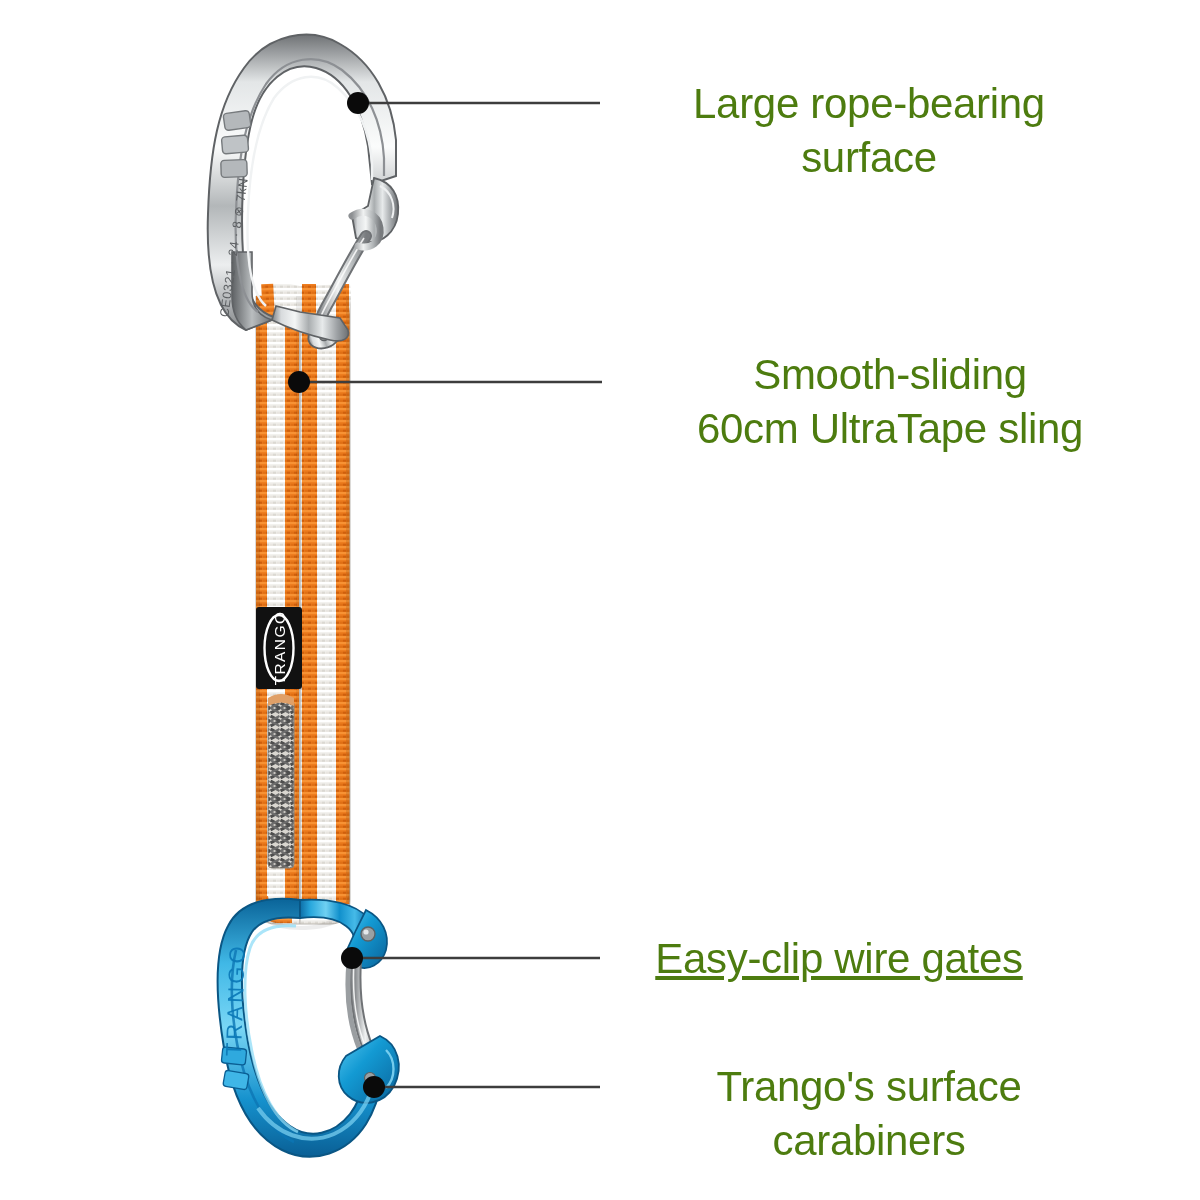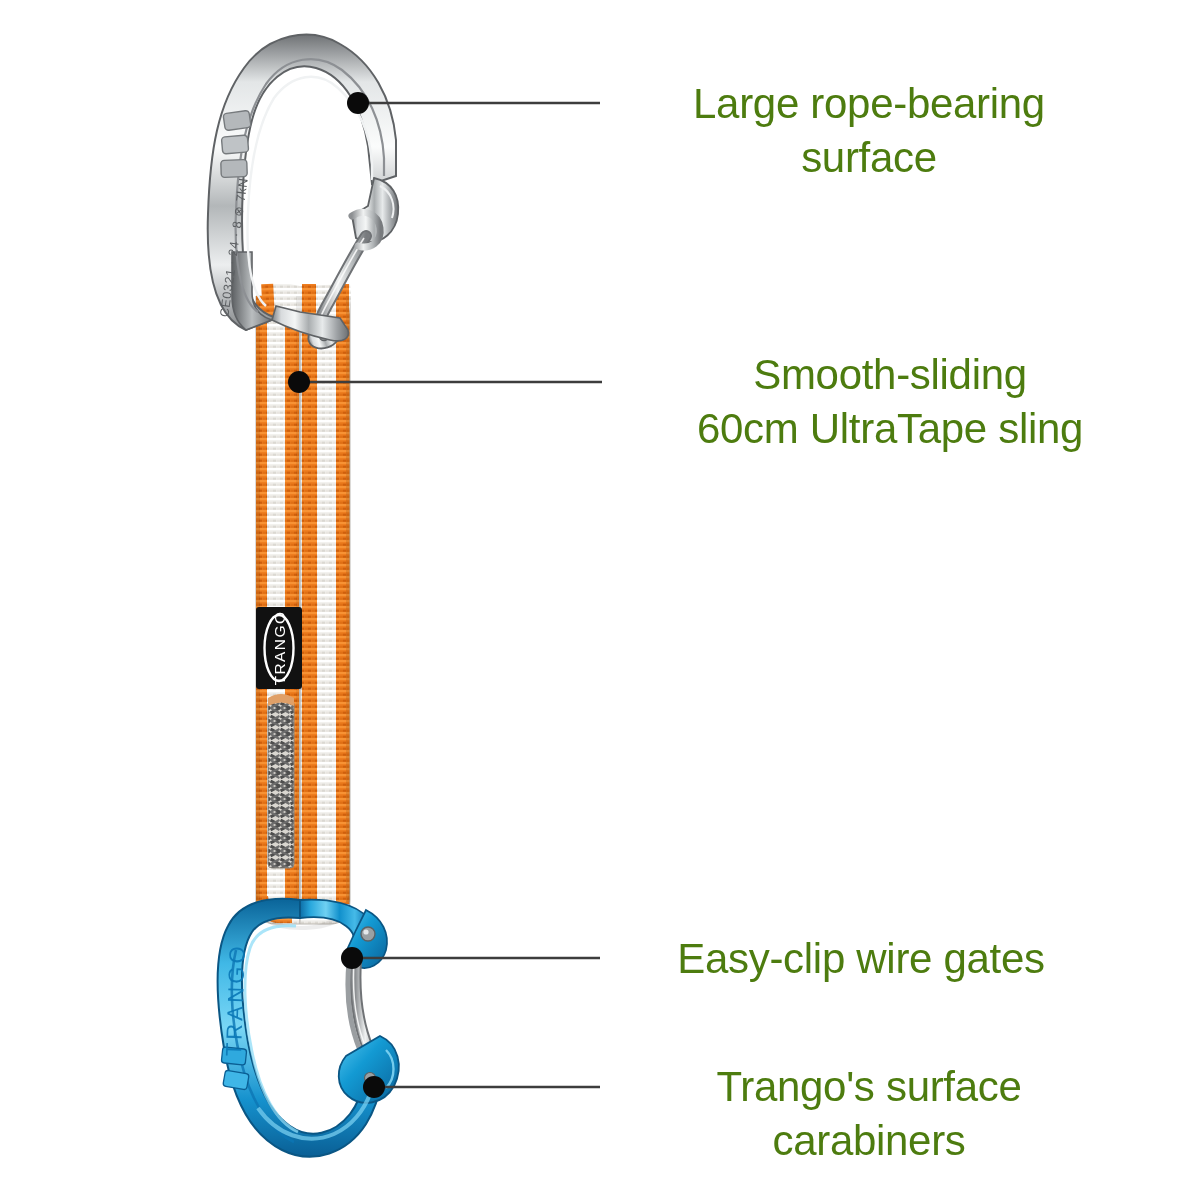--- a/index.html
+++ b/index.html
@@ -33,21 +33,21 @@
     font-family: "Liberation Sans", sans-serif;
     font-size: 42px;
     line-height: 1.28;
     letter-spacing: -0.3px;
     white-space: pre-line;
     font-weight: 400;
     text-align: center;
   }
   #callout-0 { left: 634px; top: 77px;  width: 470px; }
   #callout-1 { left: 634px; top: 348px; width: 480px; margin-left: 16px; }
-  #callout-2 { left: 626px; top: 932px; width: 470px; }
+  #callout-2 { left: 604px; top: 932px; width: 470px; text-decoration: underline; }
   #callout-3 { left: 634px; top: 1060px;width: 470px; }
 
   .leader-line { stroke: #3d3d3d; stroke-width: 2.4; }
   .leader-dot  { fill: #0a0a0a; }
 </style>
 </head>
 <body>
 
 <div id="stage" style="background: rgb(255, 255, 255);">
 

